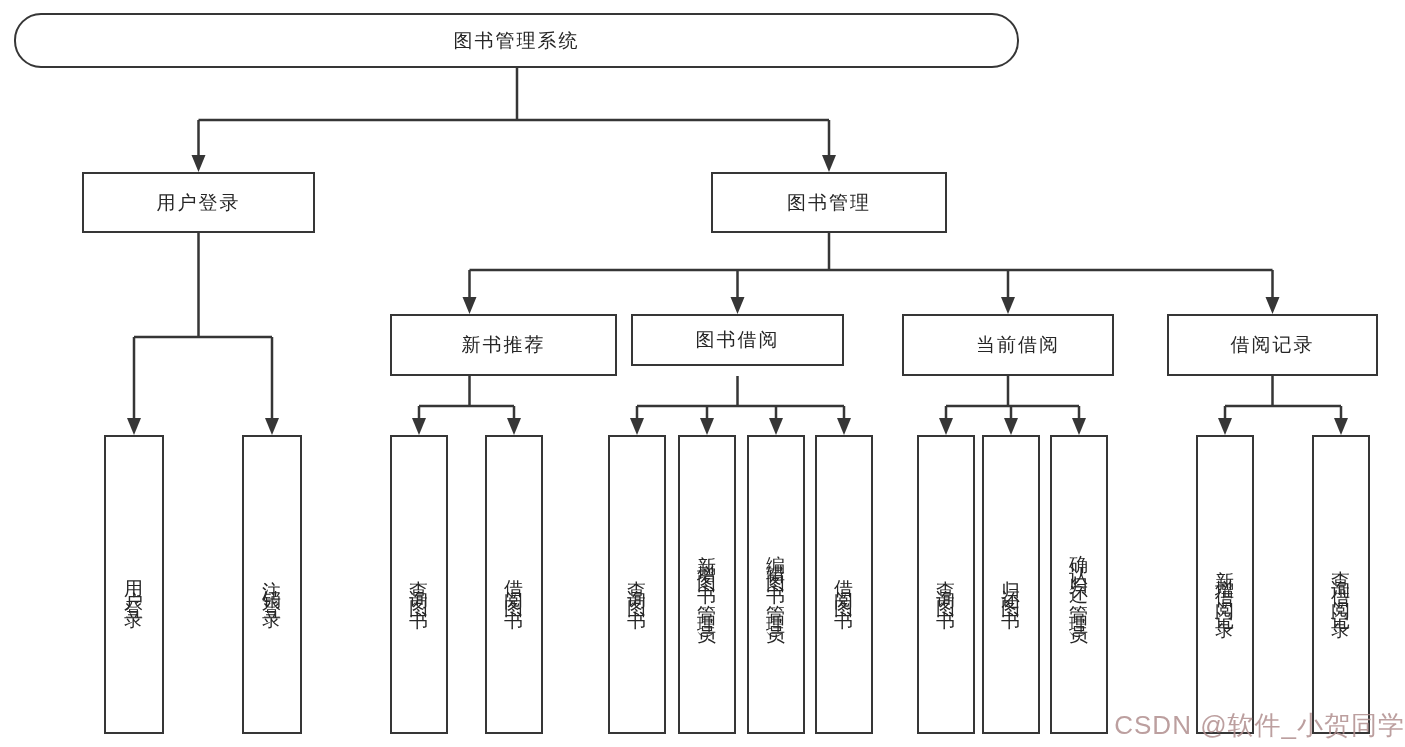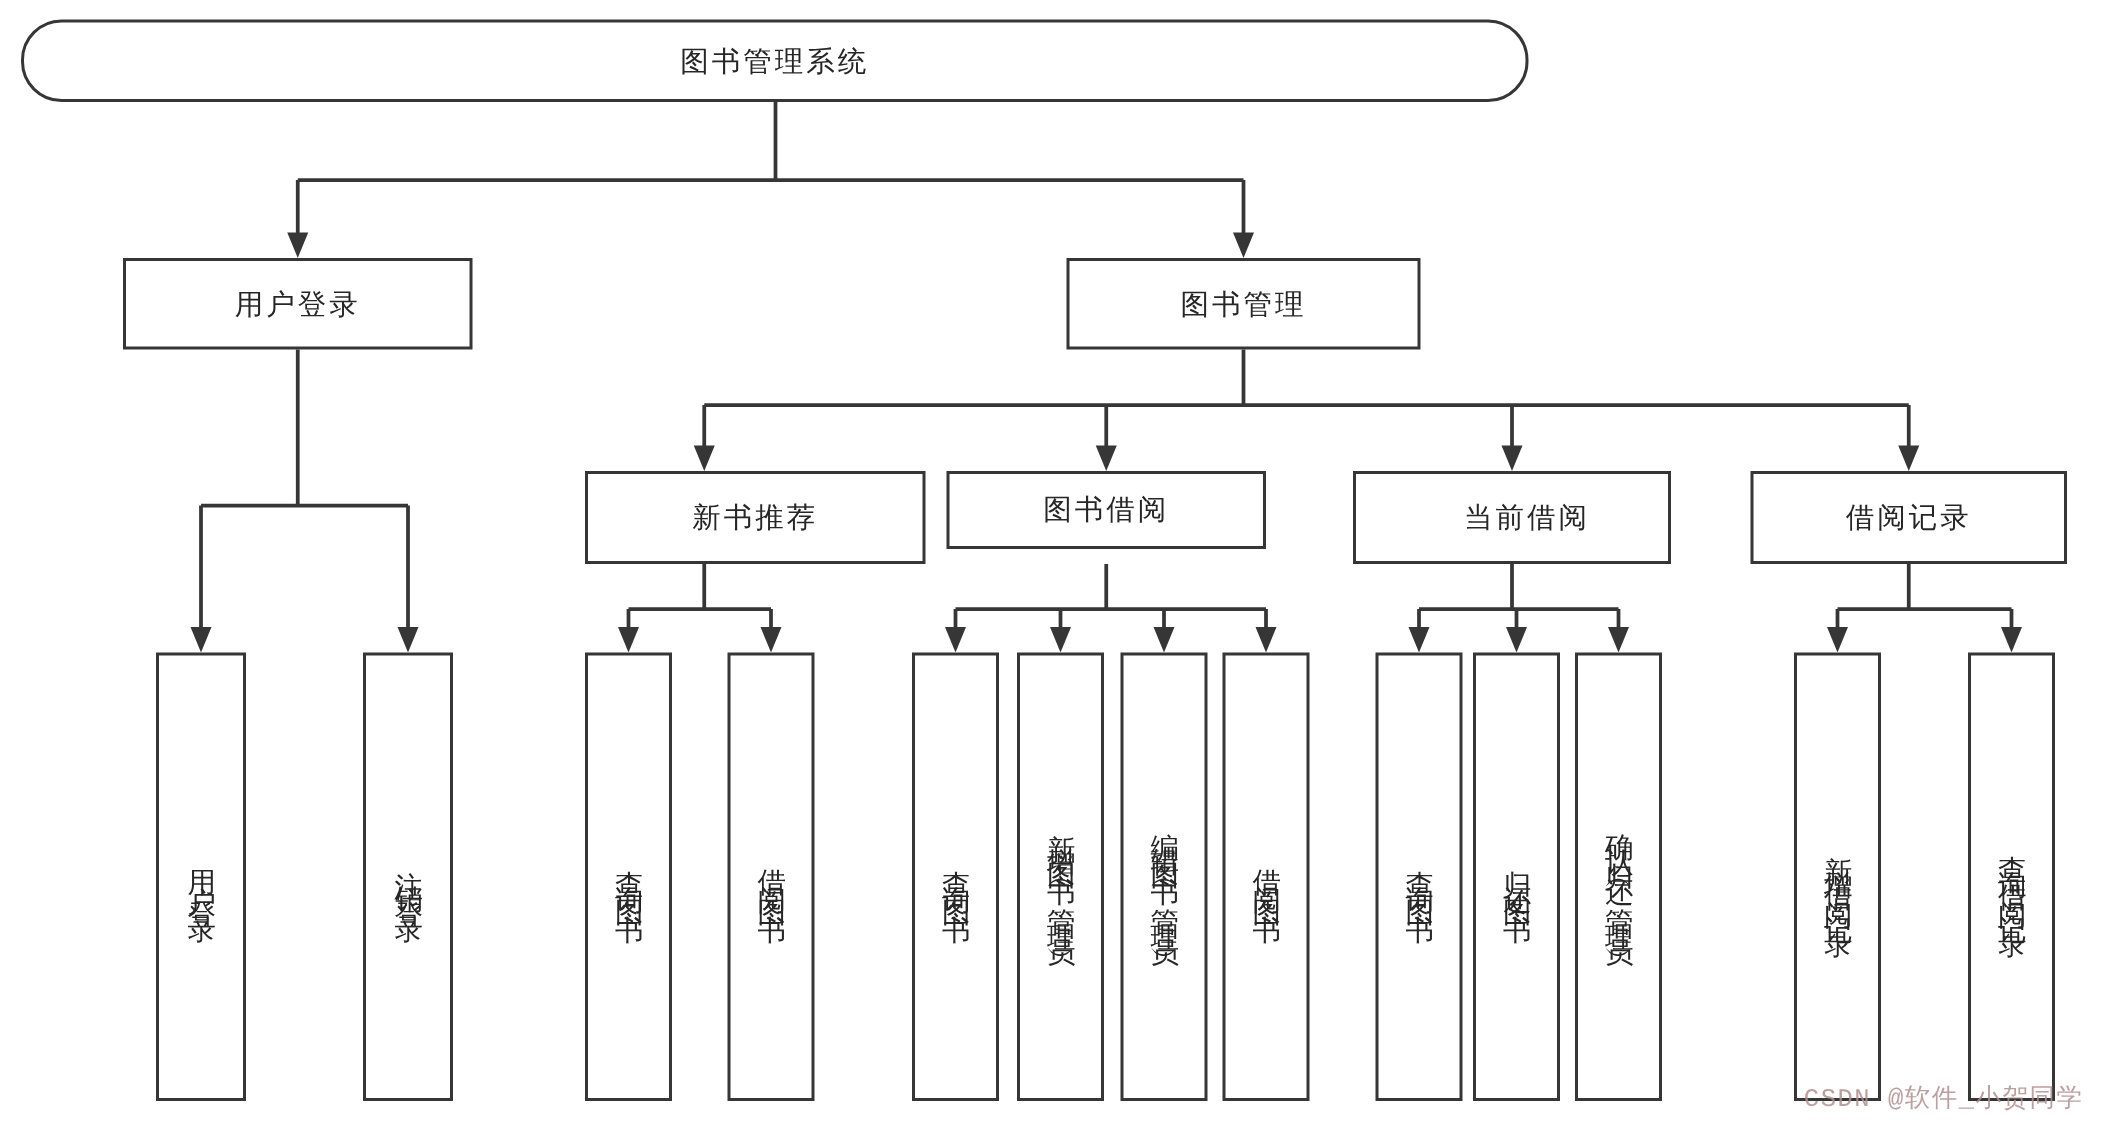--- a/index.html
+++ b/index.html
@@ -15,23 +15,23 @@
     display:flex;align-items:center;justify-content:center;
     color:#262626;
   }
   .h{font-size:19px;letter-spacing:2px;white-space:nowrap;}
   .v .vtext{
     writing-mode:vertical-rl;
     font-size:19px;line-height:1;letter-spacing:10px;
     white-space:nowrap;
   }
   .watermark{
-    position:absolute;right:16px;bottom:4px;z-index:3;
-    font-size:17px;color:rgba(176,142,142,0.85);
-    letter-spacing:1px;white-space:nowrap;font-family:Liberation Mono, monospace;
+    position:absolute;right:0;bottom:4px;z-index:3;
+    font-size:26px;color:rgba(176,142,142,0.85);
+    letter-spacing:1px;white-space:nowrap;
   }
 </style>
 </head>
 <body>
 
 <svg class="connectors" width="1405" height="747" viewBox="0 0 1405 747">
   <g stroke="#363636" stroke-width="2.5" fill="none">
 
     <path d="M517 68 V120 M198.5 120 H829 M198.5 120 V158 M829 120 V158"></path>
 

